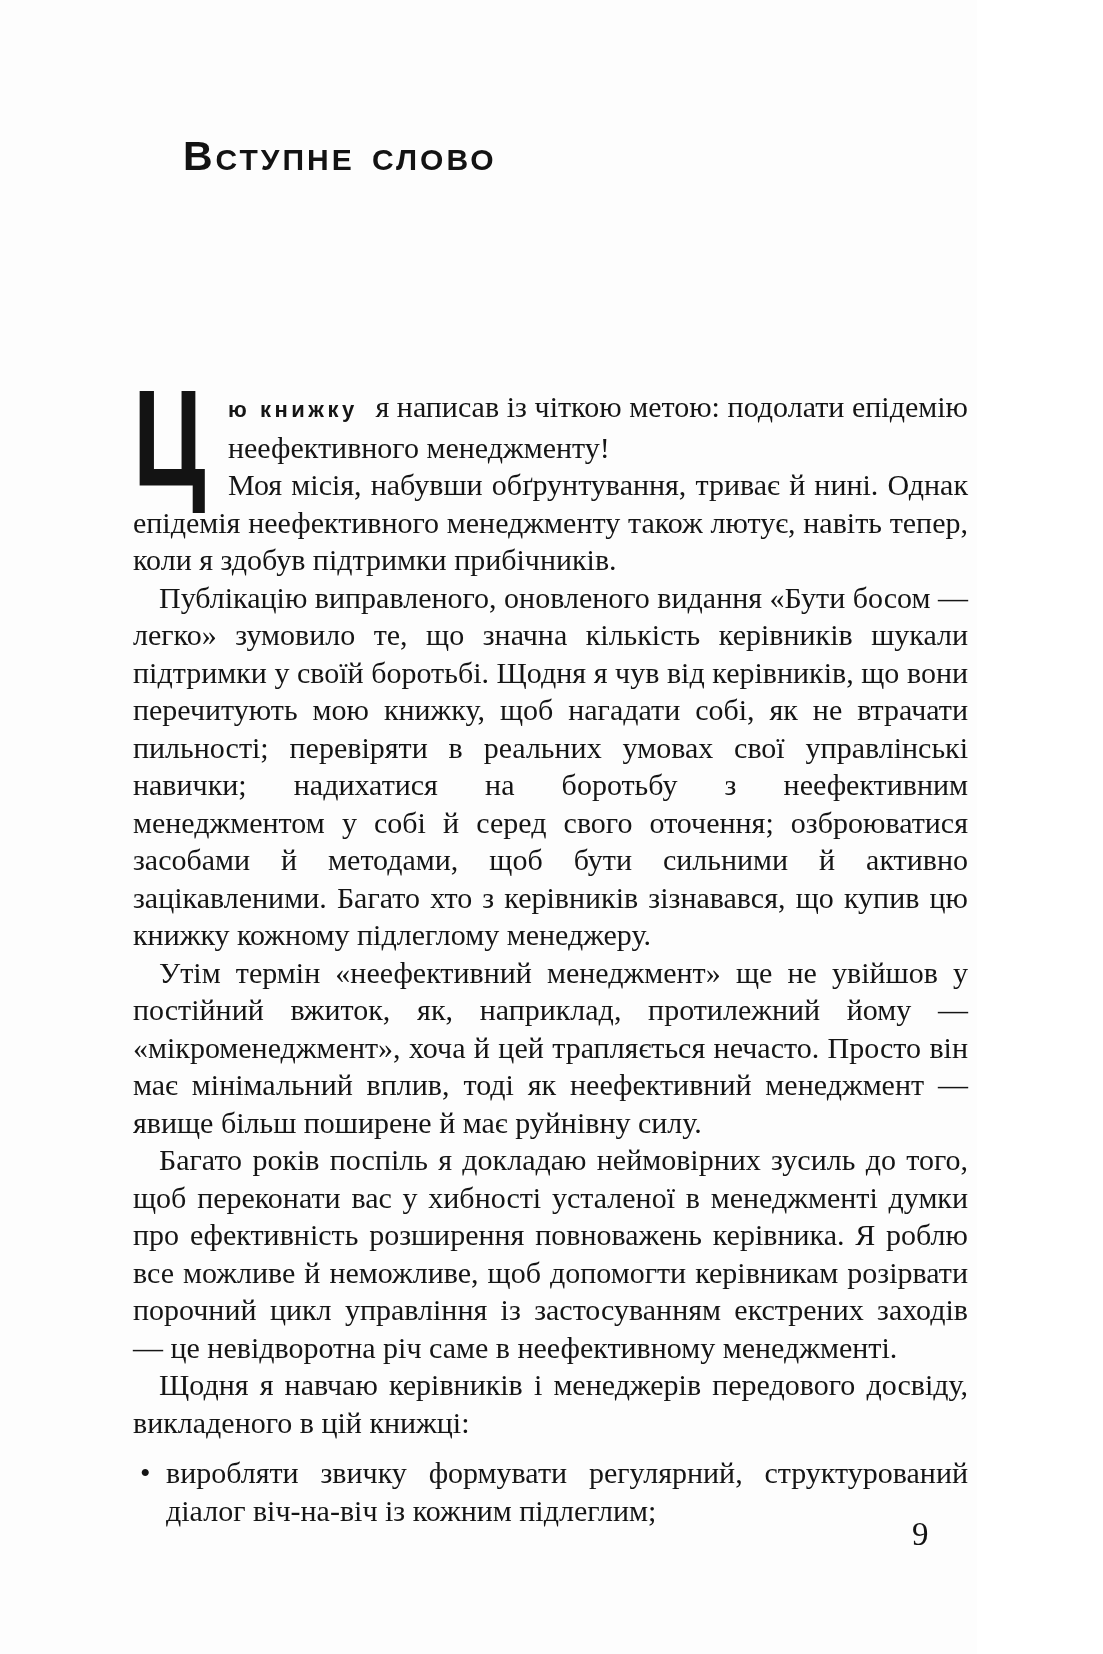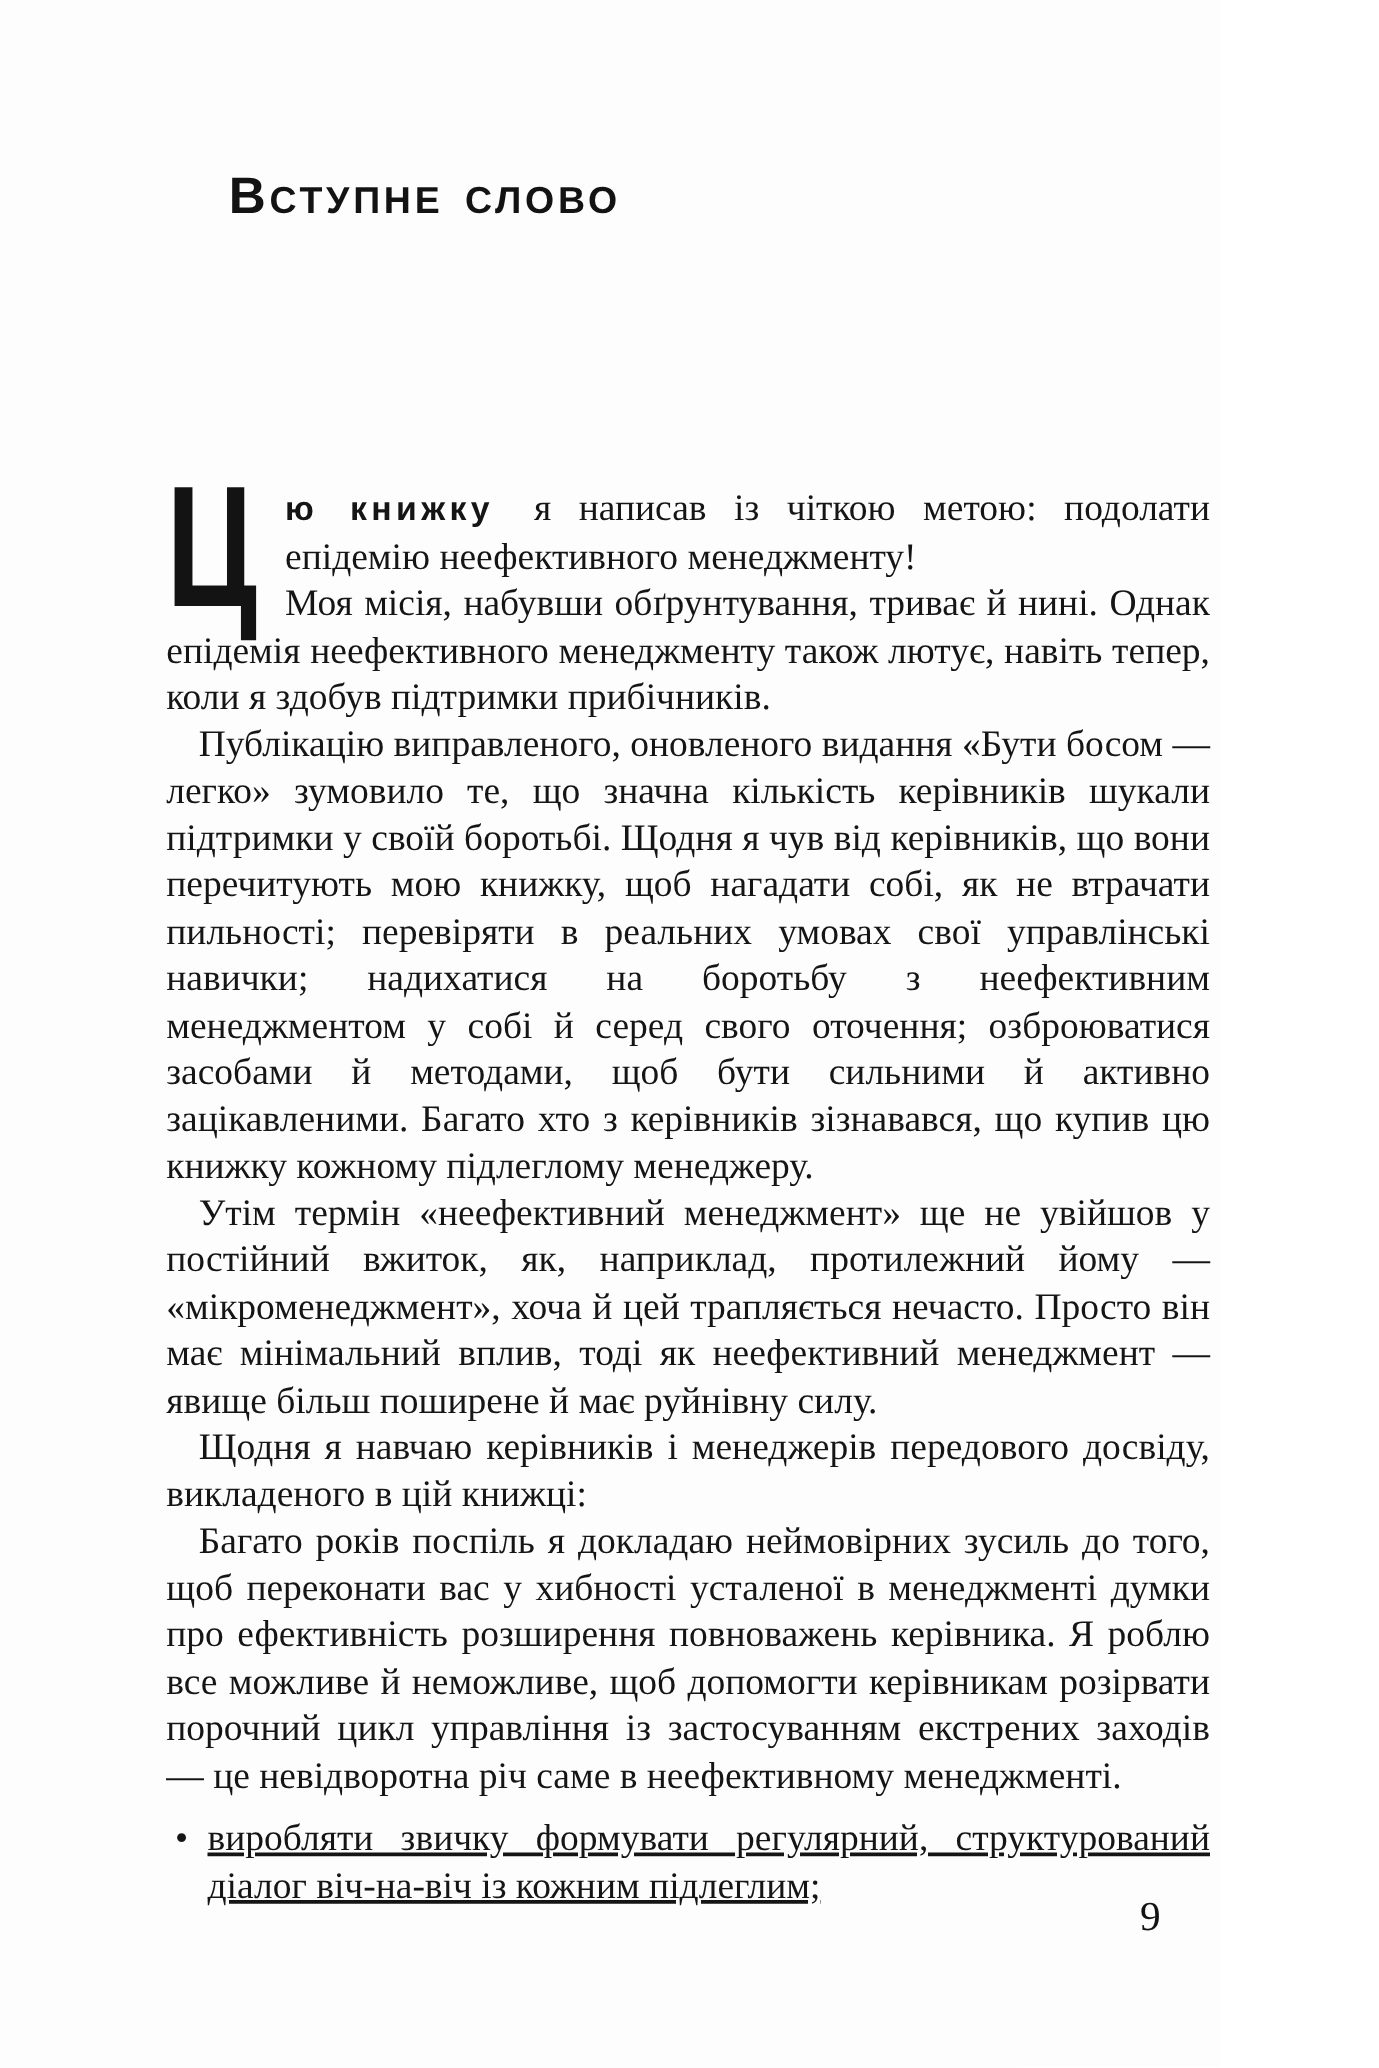--- a/index.html
+++ b/index.html
@@ -58,38 +58,38 @@
     line-height: 100px;
     transform: scaleX(0.72);
     transform-origin: 0 0;
     color: #131313;
   }
 
   
   .lead-bold {
     font-family: "Liberation Sans", sans-serif;
     font-weight: 700;
-    font-size: 27px;
+    font-size: 22px;
     letter-spacing: 3.5px;
     margin-right: 10px;
   }
 
   
   .bullet-item {
     position: relative;
     margin-top: 13px;
     padding-left: 33px;
   }
   .bullet-item .marker {
     position: absolute;
     left: 7px;
     top: 0;
     text-indent: 0;
   }
-  .bullet-item p { text-indent: 0; text-decoration: underline; }
+  .bullet-item p { text-indent: 0; }
 
   
   .page-number {
     position: absolute;
     left: 912px;
     top: 1516px;
     font-size: 33px;
     color: #131313;
   }
 </style>
@@ -110,23 +110,23 @@
       <span class="lead-bold">ю книжку</span>
       <span>я написав із чіткою метою: подолати епідемію неефективного менеджменту!</span>
     </p>
 
     <p class="no-indent">Моя місія, набувши обґрунтування, триває й нині. Однак епідемія неефективного менеджменту також лютує, навіть тепер, коли я здобув підтримки прибічників.</p>
 
     <p>Публікацію виправленого, оновленого видання «Бути босом — легко» зумовило те, що значна кількість керівників шукали підтримки у своїй боротьбі. Щодня я чув від керівників, що вони перечитують мою книжку, щоб нагадати собі, як не втрачати пильності; перевіряти в реальних умовах свої управлінські навички; надихатися на боротьбу з неефективним менеджментом у собі й серед свого оточення; озброюватися засобами й методами, щоб бути сильними й активно зацікавленими. Багато хто з керівників зізнавався, що купив цю книжку кожному підлеглому менеджеру.</p>
 
     <p>Утім термін «неефективний менеджмент» ще не увійшов у постійний вжиток, як, наприклад, протилежний йому — «мікроменеджмент», хоча й цей трапляється нечасто. Просто він має мінімальний вплив, тоді як неефективний менеджмент — явище більш поширене й має руйнівну силу.</p>
 
+    <p>Багато років поспіль я докладаю неймовірних зусиль до того, щоб переконати вас у хибності усталеної в менеджменті думки про ефективність розширення повноважень керівника. Я роблю все можливе й неможливе, щоб допомогти керівникам розірвати порочний цикл управління із застосуванням екстрених заходів — це невідворотна річ саме в неефективному менеджменті.</p>
+
     <p>Щодня я навчаю керівників і менеджерів передового досвіду, викладеного в цій книжці:</p>
-
-    <p>Багато років поспіль я докладаю неймовірних зусиль до того, щоб переконати вас у хибності усталеної в менеджменті думки про ефективність розширення повноважень керівника. Я роблю все можливе й неможливе, щоб допомогти керівникам розірвати порочний цикл управління із застосуванням екстрених заходів — це невідворотна річ саме в неефективному менеджменті.</p>
 
     <div class="bullet-item">
       <span class="marker">•</span>
       <p>виробляти звичку формувати регулярний, структурований діалог віч-на-віч із кожним підлеглим;</p>
     </div>
 
   </div>
 
   <div class="page-number">9</div>
 

